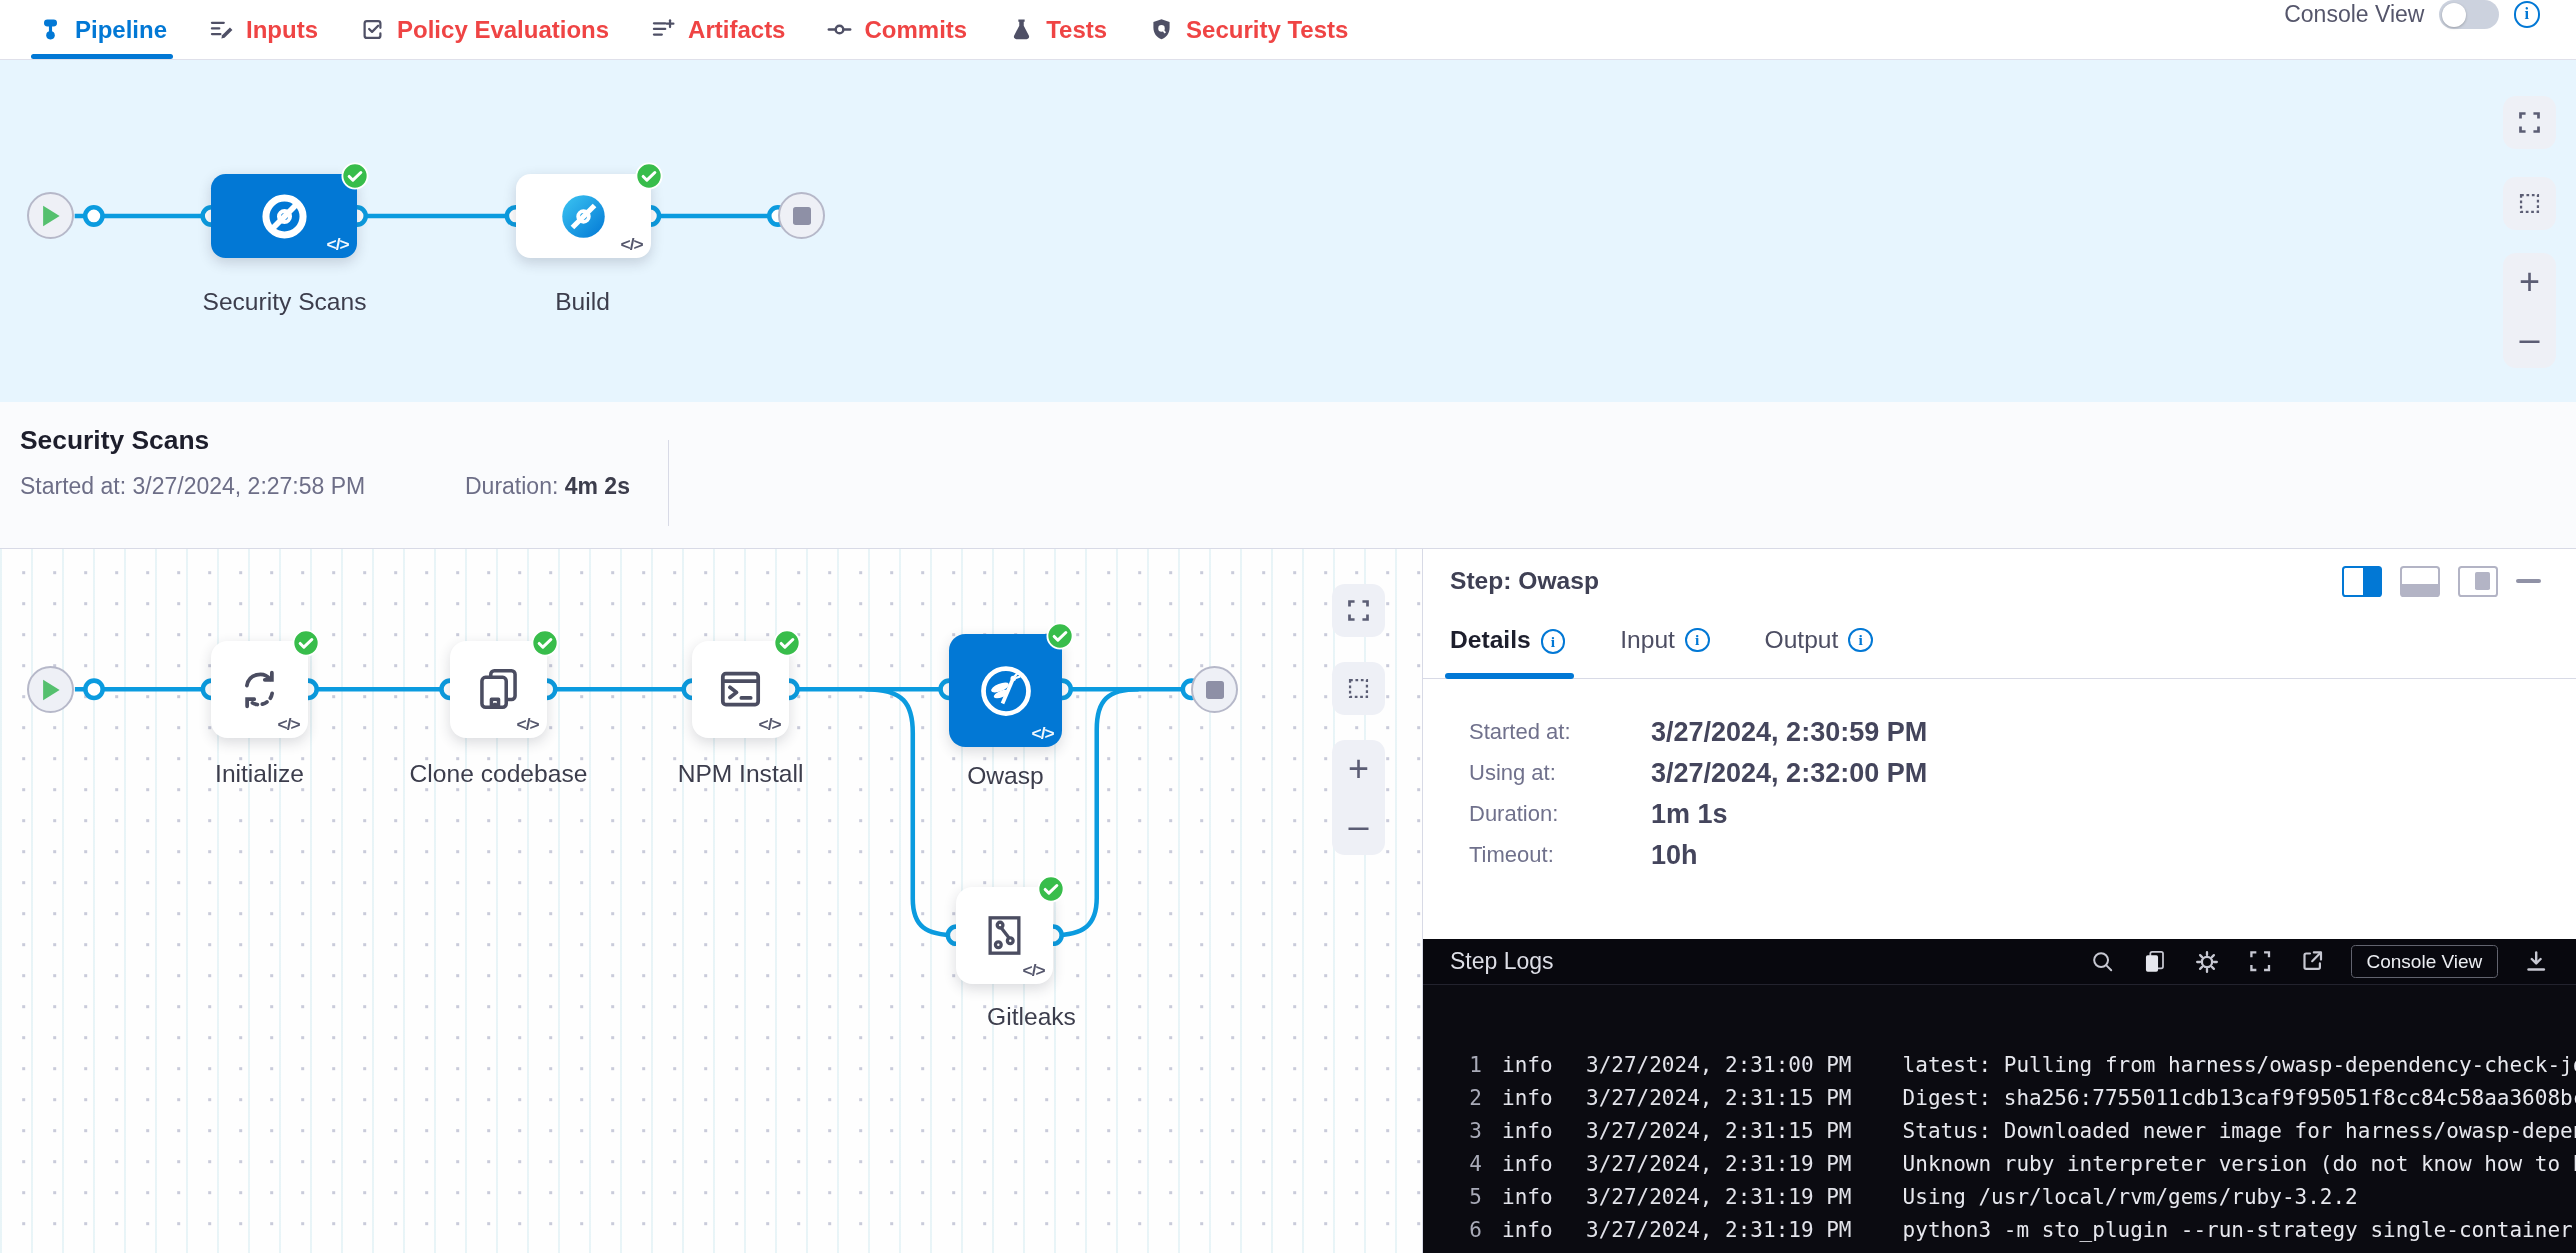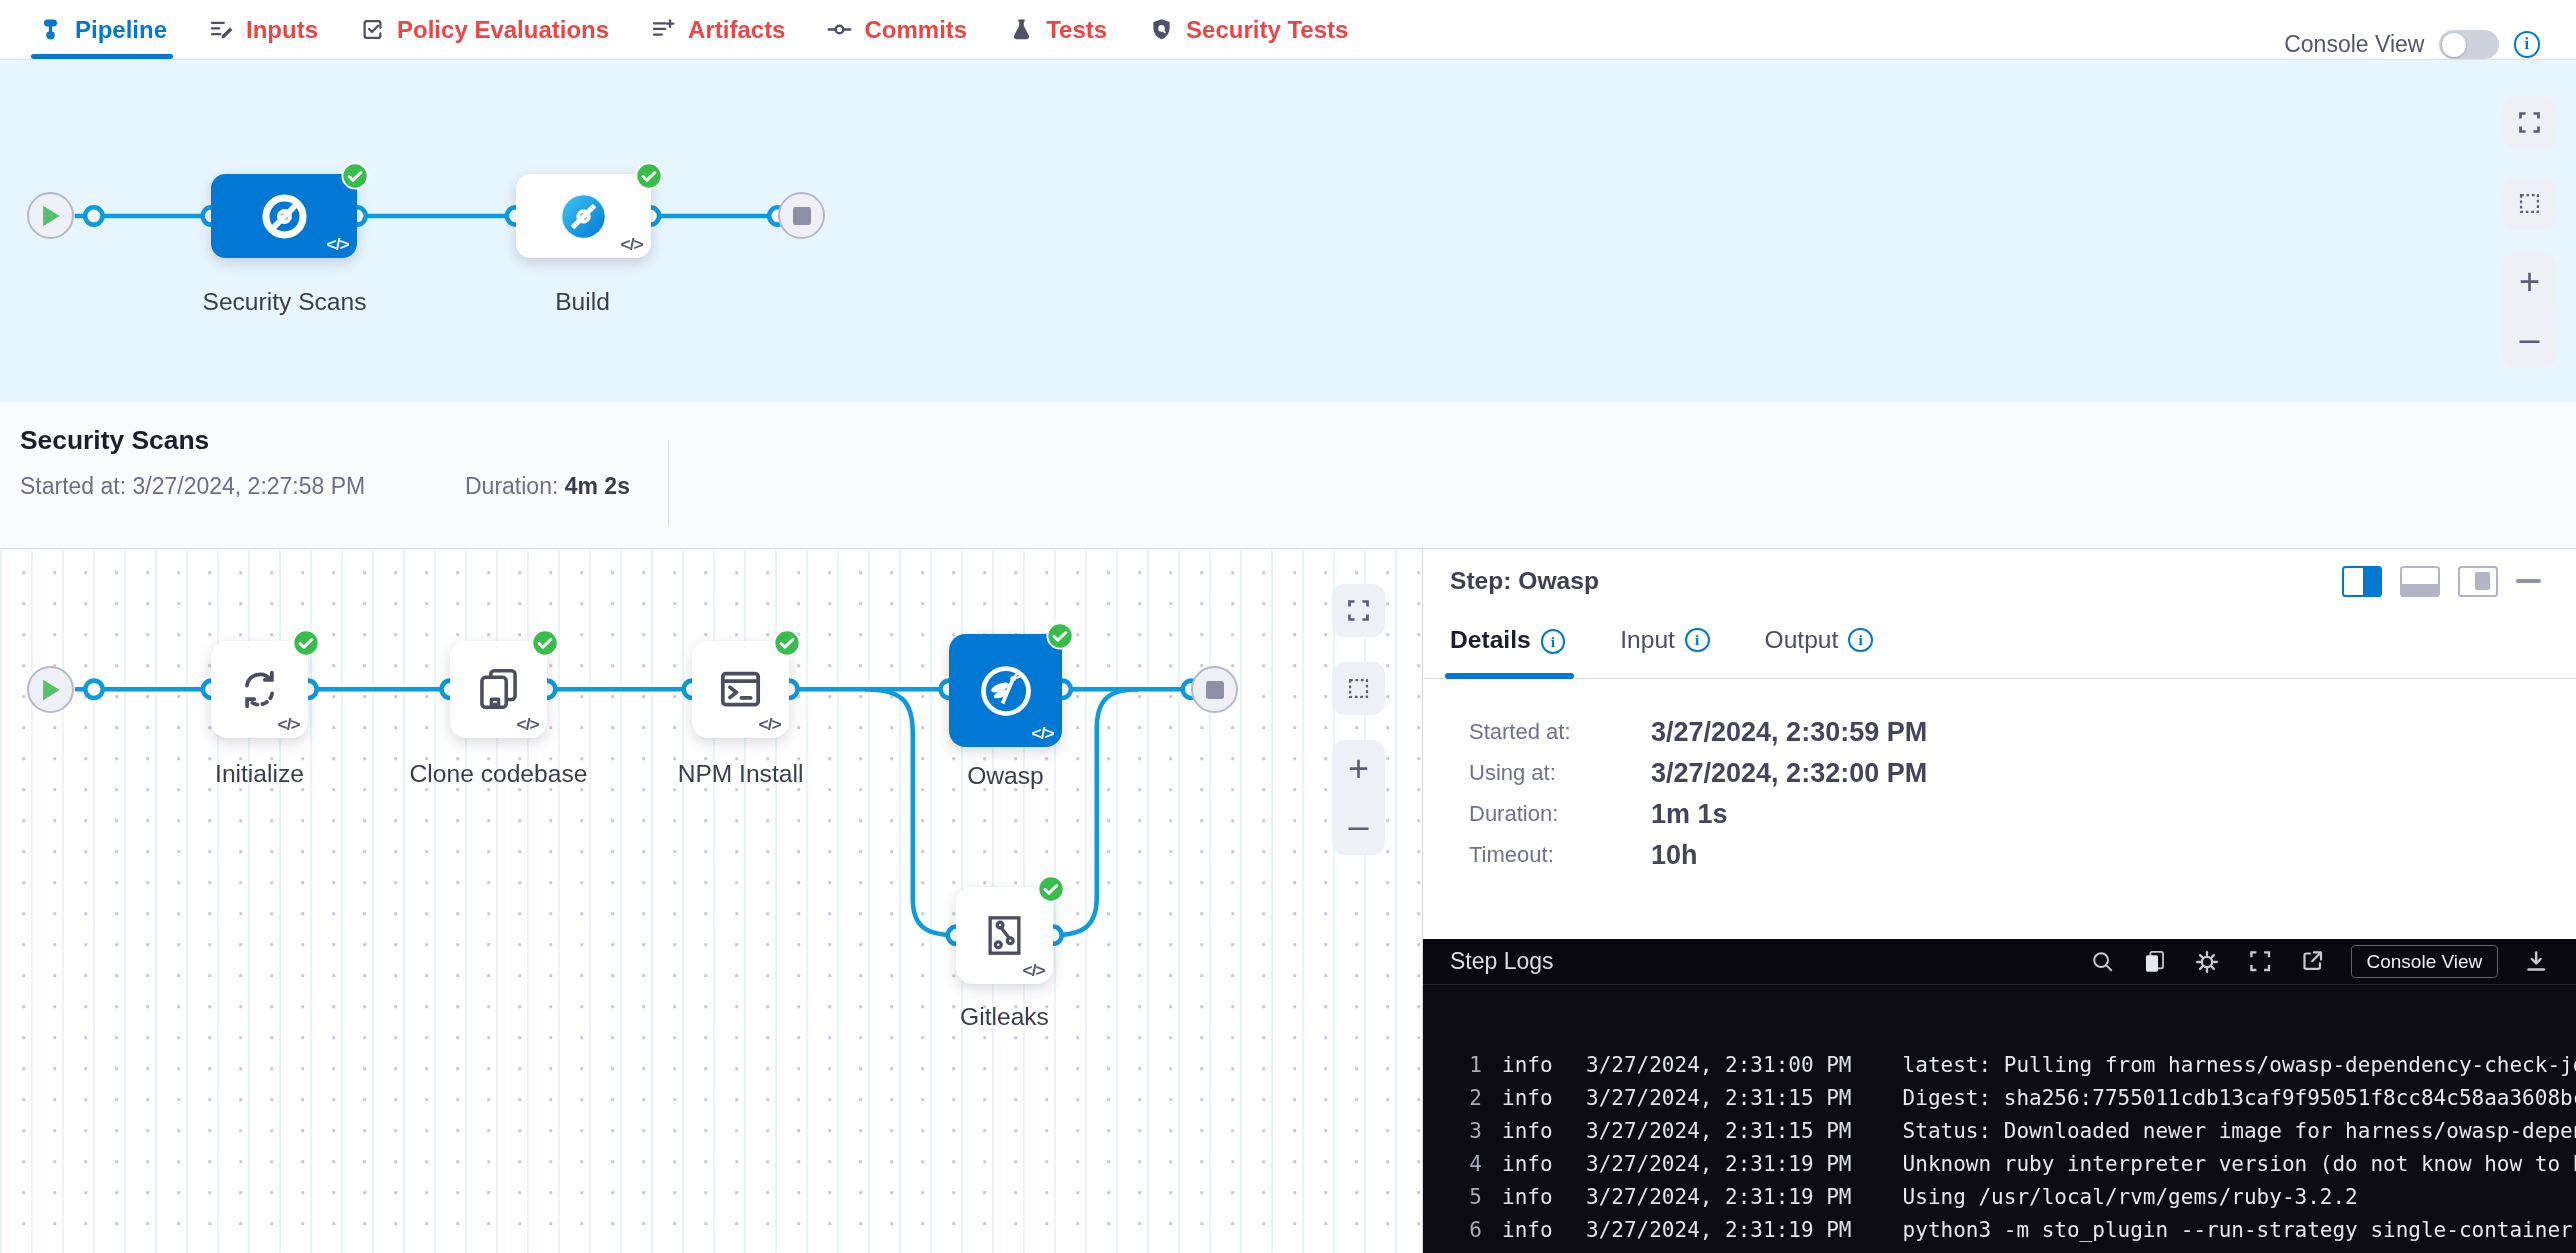--- a/index.html
+++ b/index.html
@@ -3,21 +3,21 @@
 <meta charset="utf-8">
 <style>
   * { margin:0; padding:0; box-sizing:border-box; }
   html,body { width:2576px; height:1253px; overflow:hidden; }
   body { font-family:"Liberation Sans", sans-serif; background:#fff; color:#3c3d4c; }
 
   .page { position:relative; width:2576px; height:1253px; }
 
   
   .topnav { position:relative; height:60px; background:#fff; border-bottom:0.9px solid #dfe0ea;
-            display:flex; align-items:flex-end; justify-content:space-between; padding:0 36px; }
+            display:flex; align-items:flex-start; justify-content:space-between; padding:0 36px; }
   .nav-tabs { display:flex; align-items:center; gap:40px; height:100%; }
   .nav-tab { position:relative; display:flex; align-items:center; gap:10px; height:100%;
              font-size:24px; font-weight:600; color:#ef4444; cursor:pointer; }
   .nav-tab .nicon { width:29px; height:29px; display:flex; align-items:center; justify-content:center; }
   .nav-tab.active { color:#0278d5; }
   .nav-tab.active::after { content:""; position:absolute; left:-5.5px; right:-5.5px; bottom:0;
              height:5.5px; background:#0278d5; border-radius:3.6px; }
   .nav-right { display:flex; align-items:center; gap:14.6px; }
   .nav-right .cv-label { font-size:23px; color:#55566b; }
   .toggle { position:relative; width:60px; height:29px; border-radius:14.6px; background:#ccd2de; cursor:pointer; }
@@ -400,21 +400,21 @@
           <path d="M10.6 8.6l3.4 4.4"></path>
           <circle cx="14.6" cy="14.4" r="1.3"></circle>
           <circle cx="9.2" cy="16.2" r="1.3"></circle>
         </svg>
         <span class="code-badge">&lt;/&gt;</span>
         <svg class="check-badge" viewBox="0 0 24 24">
           <circle cx="12" cy="12" r="10.8" fill="#38bd4b" stroke="#fff" stroke-width="1.6"></circle>
           <path d="M7 12.4l3.2 3.2L17 9" stroke="#fff" stroke-width="2.6" fill="none" stroke-linecap="round" stroke-linejoin="round"></path>
         </svg>
       </div>
-      <div class="node-label" style="left:868px; top:454px;">Gitleaks</div>
+      <div class="node-label" style="left:895px; top:454px;">Gitleaks</div>
 
       <div class="gnode" style="left:1191px; top:117px;">
         <div class="stop-square"></div>
       </div>
 
       <div class="ctrl-btn" style="left:1332px; top:35px;">
         <svg width="27" height="27" viewBox="0 0 24 24" fill="none" stroke="#5b5d74" stroke-width="2.4">
             <path d="M4 8.5V4h4.5"></path>
             <path d="M15.5 4H20v4.5"></path>
             <path d="M20 15.5V20h-4.5"></path>

